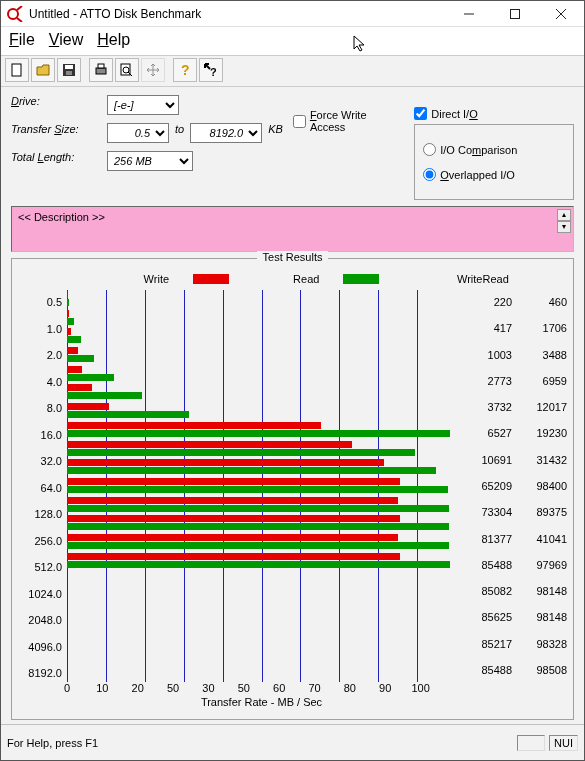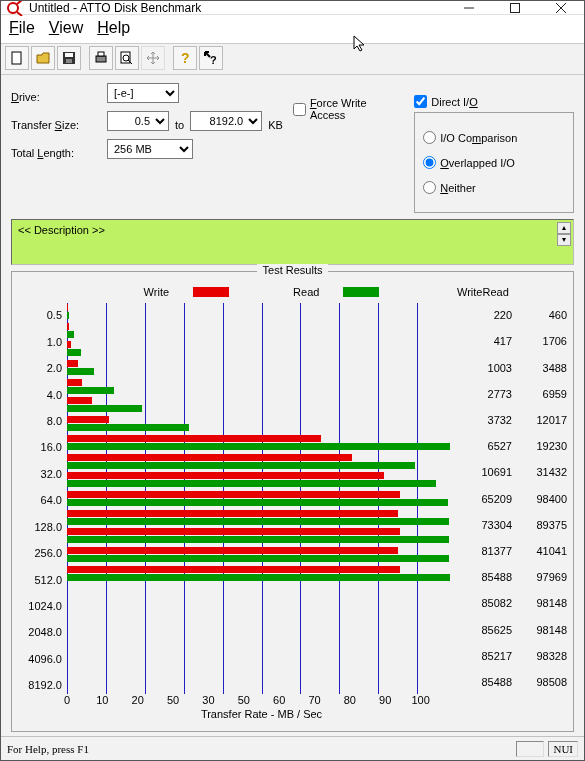--- a/index.html
+++ b/index.html
@@ -9,21 +9,21 @@
     font-size: 11px;
     background: #fff;
     width: 585px;
     height: 761px;
     border: 1px solid #555;
     display: flex;
     flex-direction: column;
     overflow: hidden;
   }
   .titlebar {
-    height: 14px;
+    height: 26px;
     display: flex;
     align-items: center;
     padding: 0 0 0 6px;
     background: #fff;
     border-bottom: 1px solid #e0e0e0;
   }
   .titlebar .app-icon { width:16px; height:16px; margin-right:6px; }
   .titlebar .title { flex:1; font-size:12px; }
   .titlebar .wbtn { width:46px; height:30px; display:flex; align-items:center; justify-content:center; }
   .titlebar .wbtn svg { stroke:#222; }
@@ -33,40 +33,40 @@
   .menubar span { cursor:default; }
   .menubar u { text-decoration: underline; }
   .toolbar {
     display:flex; gap:0; padding:2px 4px 4px 4px; border-top:1px solid #ccc; border-bottom:1px solid #ccc; background:#f2f2f2;
   }
   .tbtn {
     width:24px; height:24px; border:1px solid #bcbcbc; background:#f6f6f6; display:flex; align-items:center; justify-content:center; margin-right:2px;
   }
   .tbtn svg { display:block; }
   .client { flex:1; padding:8px 10px 4px 10px; display:flex; flex-direction:column; gap:6px; background:#f2f2f2; overflow:hidden; }
-  .row { display:flex; align-items:flex-end; gap:6px; }
+  .row { display:flex; align-items:flex-start; gap:6px;font-style:italic; }
   .lbl { width:90px; }
   .lbl u { text-decoration: underline; }
   select, input[type=text] {
     font: inherit; border:1px solid #7a7a7a; background:#fff; padding:1px 2px; height:20px;
   }
   .drop { width:72px; }
   .drop-wide { width:210px; }
   .groupbox {
     border:1px solid #a0a0a0; padding:6px 8px 6px 8px; position:relative; background:#f2f2f2;
   }
   .radio-row, .check-row { display:flex; align-items:center; gap:4px; margin:12px 0; }
   .radio-row input, .check-row input { margin:0; }
   .top-area { display:flex; gap:10px; align-items:flex-start; }
   .left-config { flex:1; }
   .right-config { width:160px; }
   .btn {
     border:1px solid #7a7a7a; background:#e9e9e9; padding:1px 18px; height:20px; font:inherit;
   }
-  .desc-box { border:1px inset #bbb; background:#bef264; height:46px; padding:4px 6px; position:relative; }
+  .desc-box { border:1px inset #bbb; background:#f9a8d4; height:46px; padding:4px 6px; position:relative; }
   .desc-box .spin { position:absolute; right:2px; top:2px; display:flex; flex-direction:column; gap:0; }
   .desc-box .spin div { width:14px; height:12px; border:1px solid #999; background:#eee; display:flex; align-items:center; justify-content:center; font-size:8px; line-height:1; }
   .results-box { border:1px solid #a0a0a0; background:#f2f2f2; flex:1; position:relative; padding:14px 6px 6px 6px; display:flex; flex-direction:column; }
   .results-box .legend { position:absolute; top:-8px; left:50%; transform:translateX(-50%); background:#f2f2f2; padding:0 6px; }
   .chart-legend { display:flex; justify-content:center; gap:24px; margin-bottom:4px; align-items:center; }
   .swatch { width:36px; height:10px; display:inline-block; }
   .sw-write { background:#e60000; }
   .sw-read { background:#009a00; }
   .results-body { display:flex; flex:1; overflow:hidden; }
   .ylabels { width:48px; text-align:right; padding-right:4px; display:flex; flex-direction:column; font-size:11px; }
@@ -81,21 +81,21 @@
   .bar.read { top:9px; }
   .bar-write { background:#e60000; }
   .bar-read { background:#009a00; }
   .xaxis { height:30px; position:relative; }
   .xticks { display:flex; font-size:11px; }
   .xticks span { flex:1; text-align:center; transform:translateX(-50%); }
   .xlabel { text-align:center; font-size:11px; margin-top:2px; }
   .vals { width:110px; display:flex; flex-direction:column; font-size:11px; }
   .vals .vrow { display:flex; flex:1; align-items:center; }
   .vals .vrow span { flex:1; text-align:right; }
-  .statusbar { height:24px; border-top:1px solid #c0c0c0; display:flex; align-items:center; padding:0 6px; font-size:11px; background:#f2f2f2;font-family:Liberation Serif, serif; }
+  .statusbar { height:36px; border-top:1px solid #c0c0c0; display:flex; align-items:center; padding:0 6px; font-size:11px; background:#f2f2f2; }
   .statusbar .spacer { flex:1; }
   .statusbar .cell { border:1px inset #ddd; padding:1px 4px; margin-left:4px; min-width:28px; text-align:center; }
   .cursor { position:absolute; left:353px; top:35px; pointer-events:none; }
 </style>
 </head>
 <body>
 
 <div class="titlebar">
   <span class="app-icon">
     <svg width="16" height="16">
@@ -212,24 +212,20 @@
           <span>Direct I/<u>O</u></span>
       </label>
       <div class="groupbox">
         <label class="radio-row">
             <input type="radio" name="iom" style=""> 
             <span>I/O Co<u>m</u>parison</span>
           </label>
         <label class="radio-row">
             <input type="radio" name="iom" checked="" style=""> 
             <span><u>O</u>verlapped I/O</span>
-          </label>
-        <label class="radio-row">
-            <input type="radio" name="iom" style=""> 
-            <span><u>N</u>either</span>
           </label>
       </div>
     </div>
   </div>
 
 
   <div class="desc-box">
     <span>&lt;&lt; Description &gt;&gt;</span>
     <div class="spin">
       <div>▴</div>

